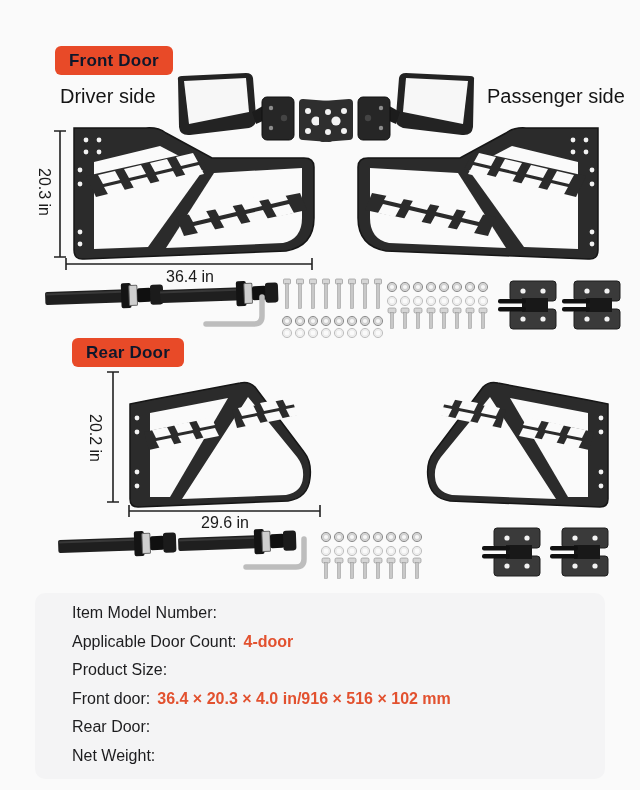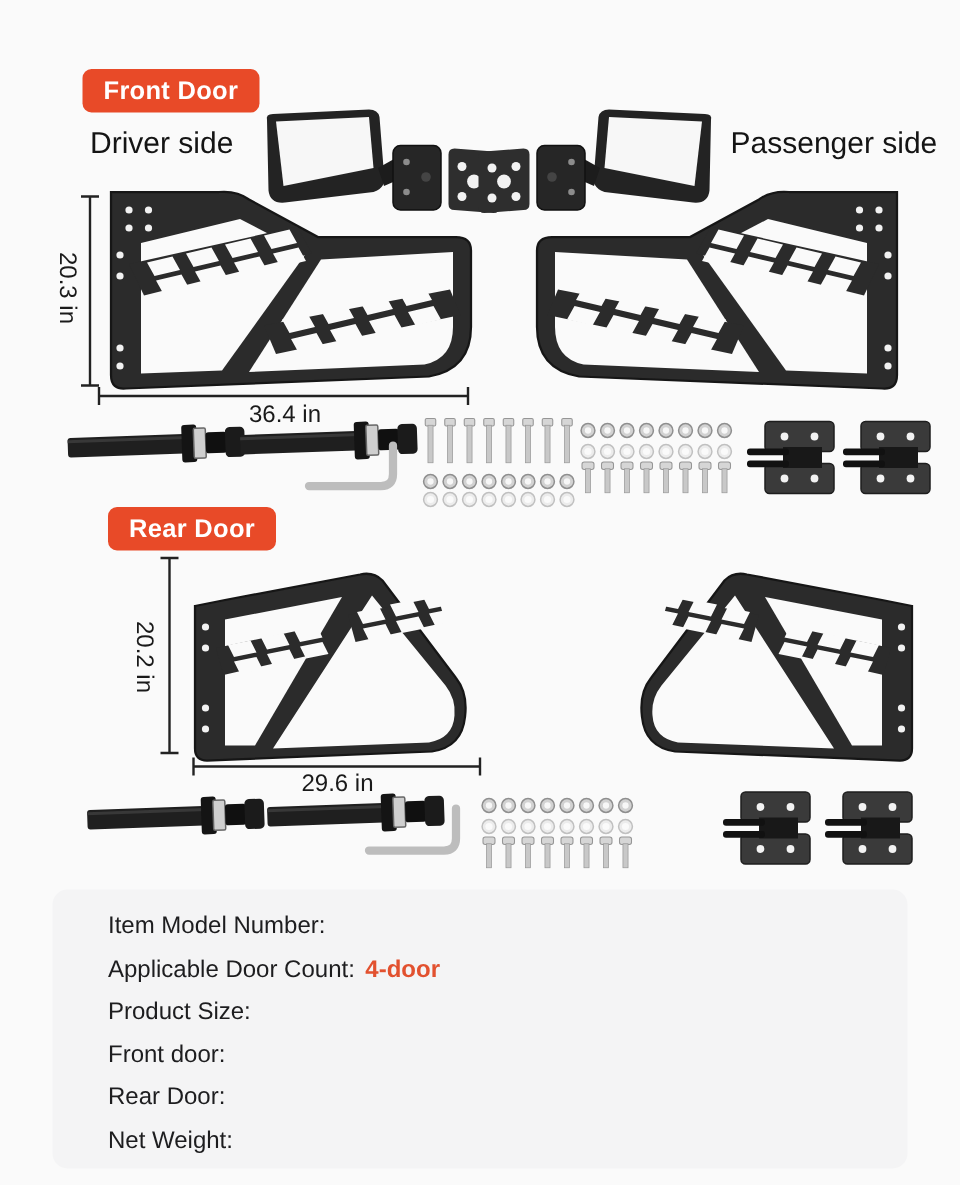--- a/index.html
+++ b/index.html
@@ -2,42 +2,42 @@
 <html><head>
 <meta charset="utf-8">
 <style>
   html,body{margin:0;padding:0;background:#e9e9e9;}
   .page{
     position:relative;width:640px;height:790px;background:#FAFAFA;
     font-family:"Liberation Sans",sans-serif;overflow:hidden;margin:0 auto;
   }
   .scene{position:absolute;left:0;top:0;}
   .badge{
-    position:absolute;background:#E84A28;color:#ffffff;font-weight:bold;
+    position:absolute;background:#E84A28;color:#0f172a;font-weight:bold;
     font-size:17px;line-height:17px;padding:6px 14px;border-radius:6px;
     letter-spacing:.2px;
   }
   #badge-front{left:55px;top:46px;}
   #badge-rear{left:72px;top:338px;}
   .side-label{position:absolute;font-size:20px;color:#141414;}
   #driver-label{left:60px;top:85px;}
   #passenger-label{left:487px;top:85px;}
   .dim-label{position:absolute;font-size:16px;color:#1a1a1a;white-space:nowrap;}
   .dim-label.vert{transform:translate(-50%,-50%) rotate(90deg);}
   .dim-label.horiz{transform:translateX(-50%);}
   #front-h-label{left:44px;top:192px;}
   #front-w-label{left:190px;top:268px;}
   #rear-h-label{left:95px;top:438px;}
   #rear-w-label{left:225px;top:514px;}
   .spec-panel{
     position:absolute;left:35px;top:593px;width:570px;height:186px;
     background:#F4F4F5;border-radius:10px;box-sizing:border-box;
     padding:11px 20px 0 37px;
   }
-  .spec-row{height:28.5px;display:flex;align-items:center;font-size:16px;color:#1D1D1F;}
+  .spec-row{height:28.5px;display:flex;font-size:16px;color:#1D1D1F;}
   .spec-value{color:#E2512F;font-weight:bold;margin-left:7px;white-space:nowrap;}
 </style>
 </head>
 <body>
 
 <div class="page">
 
   <svg class="scene" width="640" height="790" viewBox="0 0 640 790">
     <defs>
 
@@ -284,20 +284,21 @@
     <div class="spec-row">
       <span class="spec-label">Applicable Door Count:</span>
       <span class="spec-value">4-door</span>
     </div>
     <div class="spec-row">
       <span class="spec-label">Product Size:</span>
       <span class="spec-value"></span>
     </div>
     <div class="spec-row">
       <span class="spec-label">Front door:</span>
+      <span class="spec-value">36.4 × 20.3 × 4.0 in/916 × 516 × 102 mm</span>
     </div>
     <div class="spec-row">
       <span class="spec-label">Rear Door:</span>
     </div>
     <div class="spec-row">
       <span class="spec-label">Net Weight:</span>
     </div>
   </div>
 </div>
 

